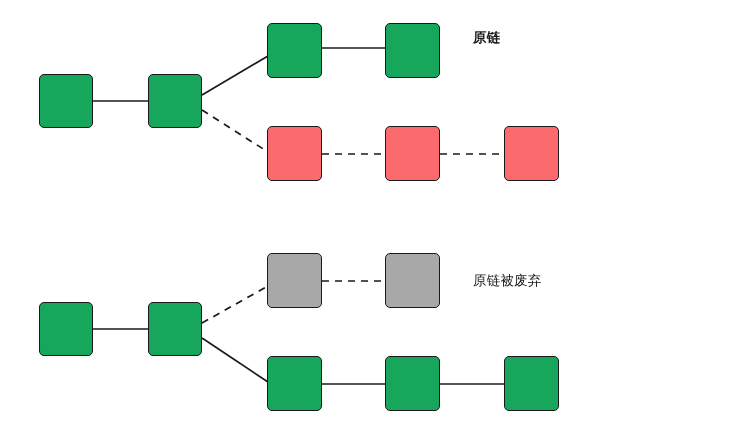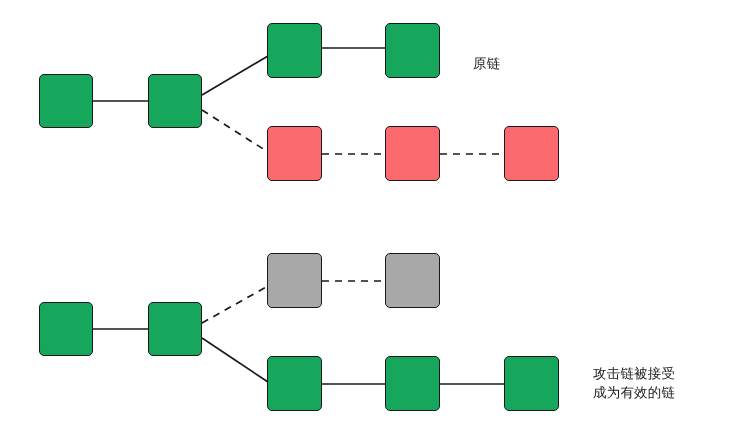--- a/index.html
+++ b/index.html
@@ -76,26 +76,25 @@
   </svg>
 
   <div class="block green" style="left:39px;  top:74px;  width:54px; height:54px;"></div>
   <div class="block green" style="left:148px; top:74px;  width:54px; height:54px;"></div>
   <div class="block green" style="left:267px; top:23px;  width:55px; height:55px;"></div>
   <div class="block green" style="left:385px; top:23px;  width:55px; height:55px;"></div>
   <div class="block red" style="left:267px; top:126px; width:55px; height:55px;"></div>
   <div class="block red" style="left:385px; top:126px; width:55px; height:55px;"></div>
   <div class="block red" style="left:504px; top:126px; width:55px; height:55px;"></div>
 
-  <div class="label" style="left:473px; top:54px;">原链</div>
+  <div class="label" style="left:473px; top:28px;font-weight:bold;">原链</div>
 
   <div class="block green" style="left:39px;  top:302px; width:54px; height:54px;"></div>
   <div class="block green" style="left:148px; top:302px; width:54px; height:54px;"></div>
   <div class="block gray" style="left:267px; top:253px; width:55px; height:55px;"></div>
   <div class="block gray" style="left:385px; top:253px; width:55px; height:55px;"></div>
   <div class="block green" style="left:267px; top:356px; width:55px; height:55px;"></div>
   <div class="block green" style="left:385px; top:356px; width:55px; height:55px;"></div>
   <div class="block green" style="left:504px; top:356px; width:55px; height:55px;"></div>
 
-  <div class="label" style="left:593px; top:364px;">攻击链被接受
-成为有效的链</div>
+  <div class="label" style="left:473px; top:271px;">原链被废弃</div>
 
 </div>
 
 </body></html>

